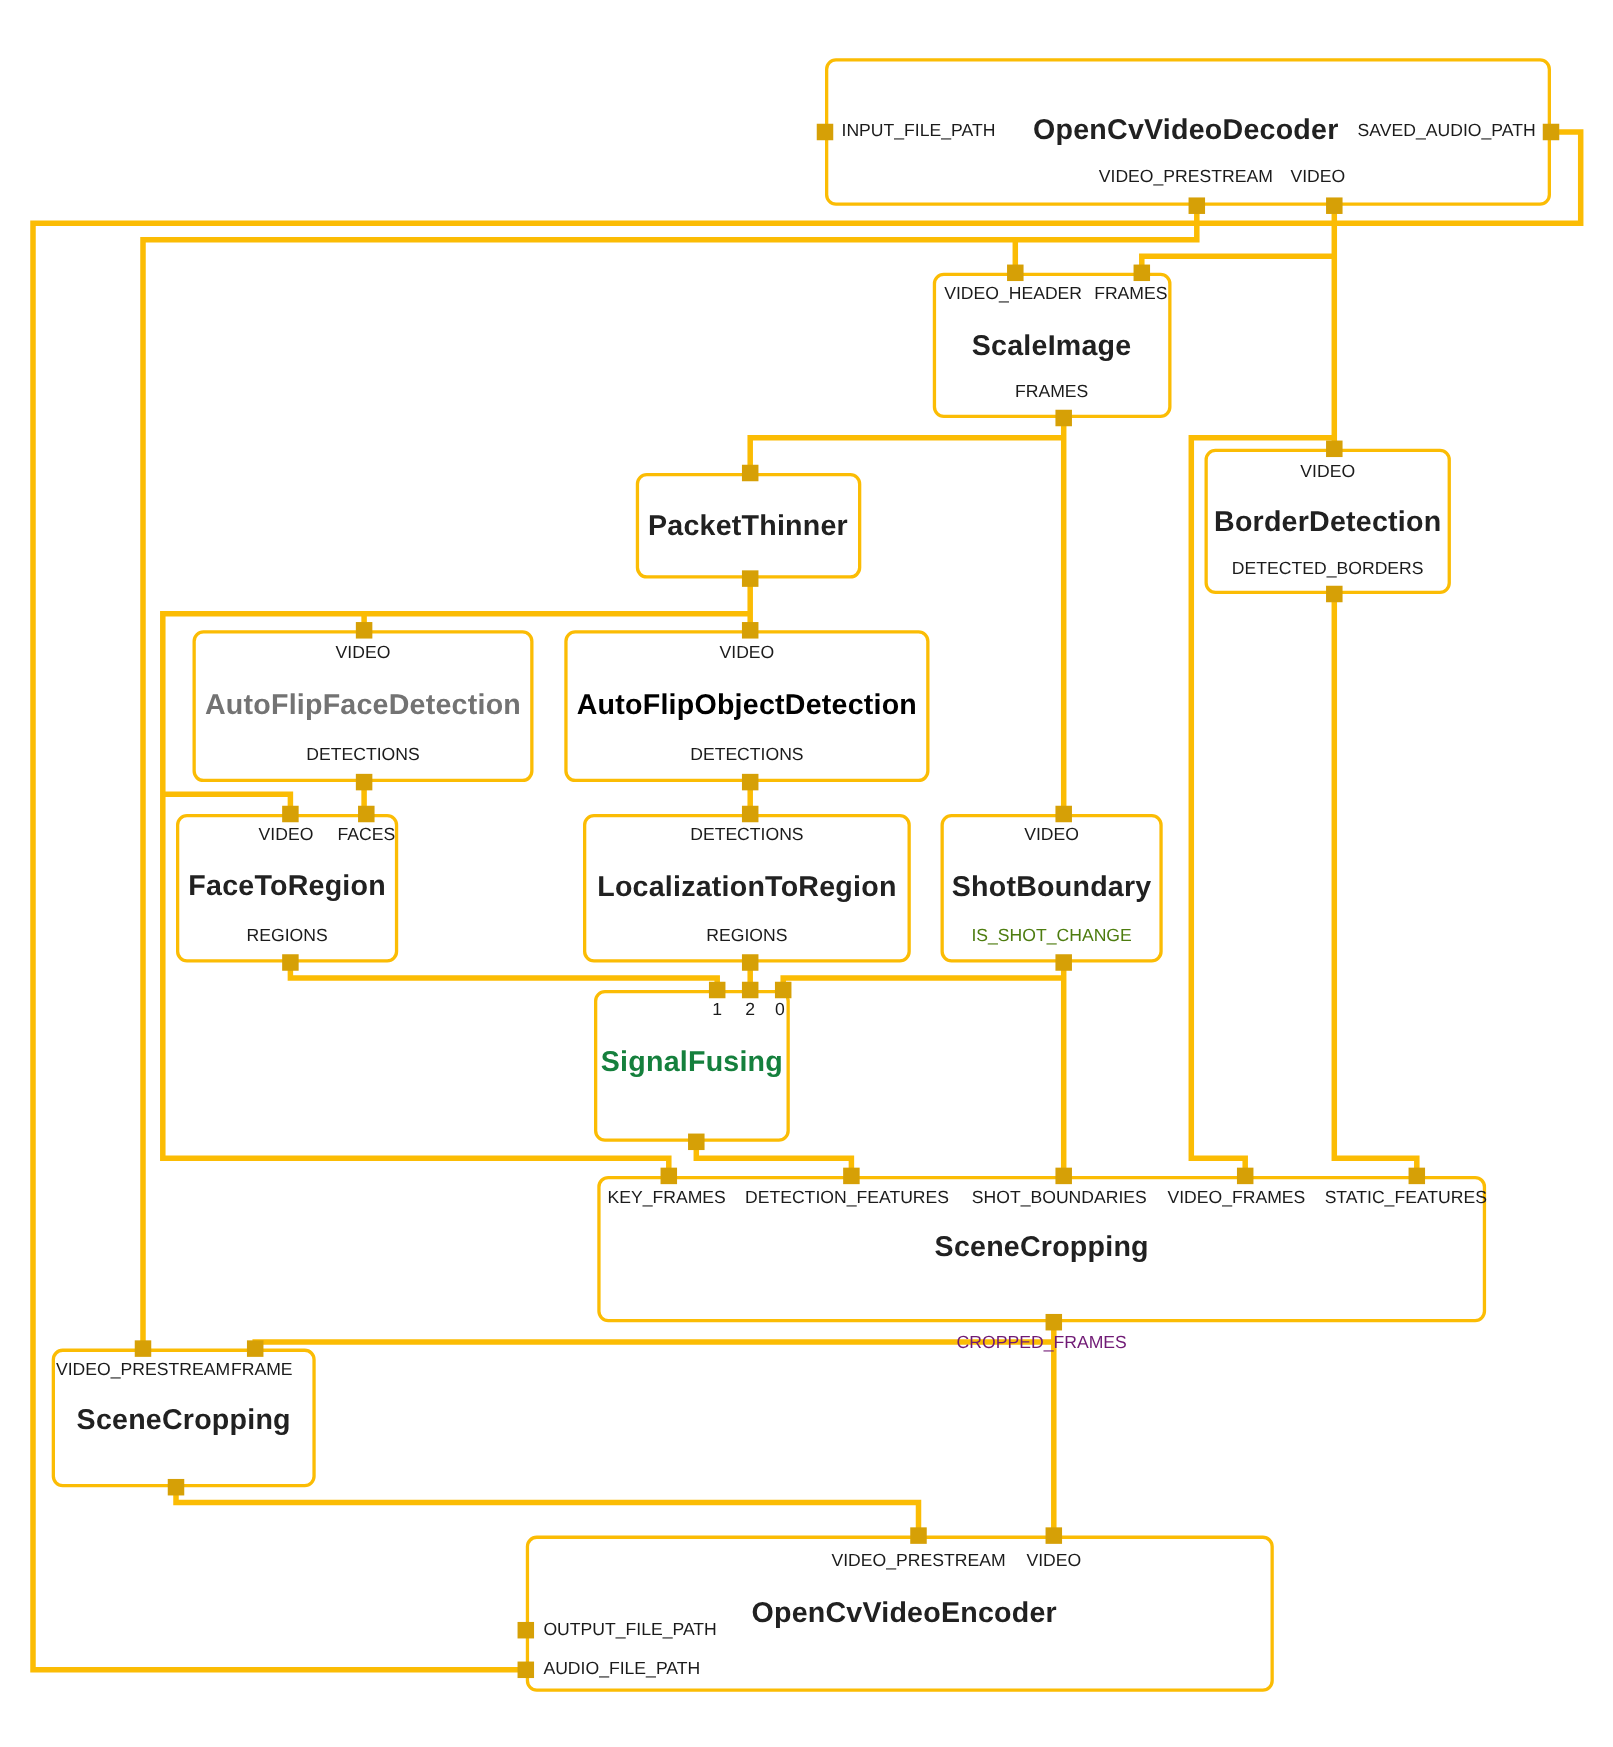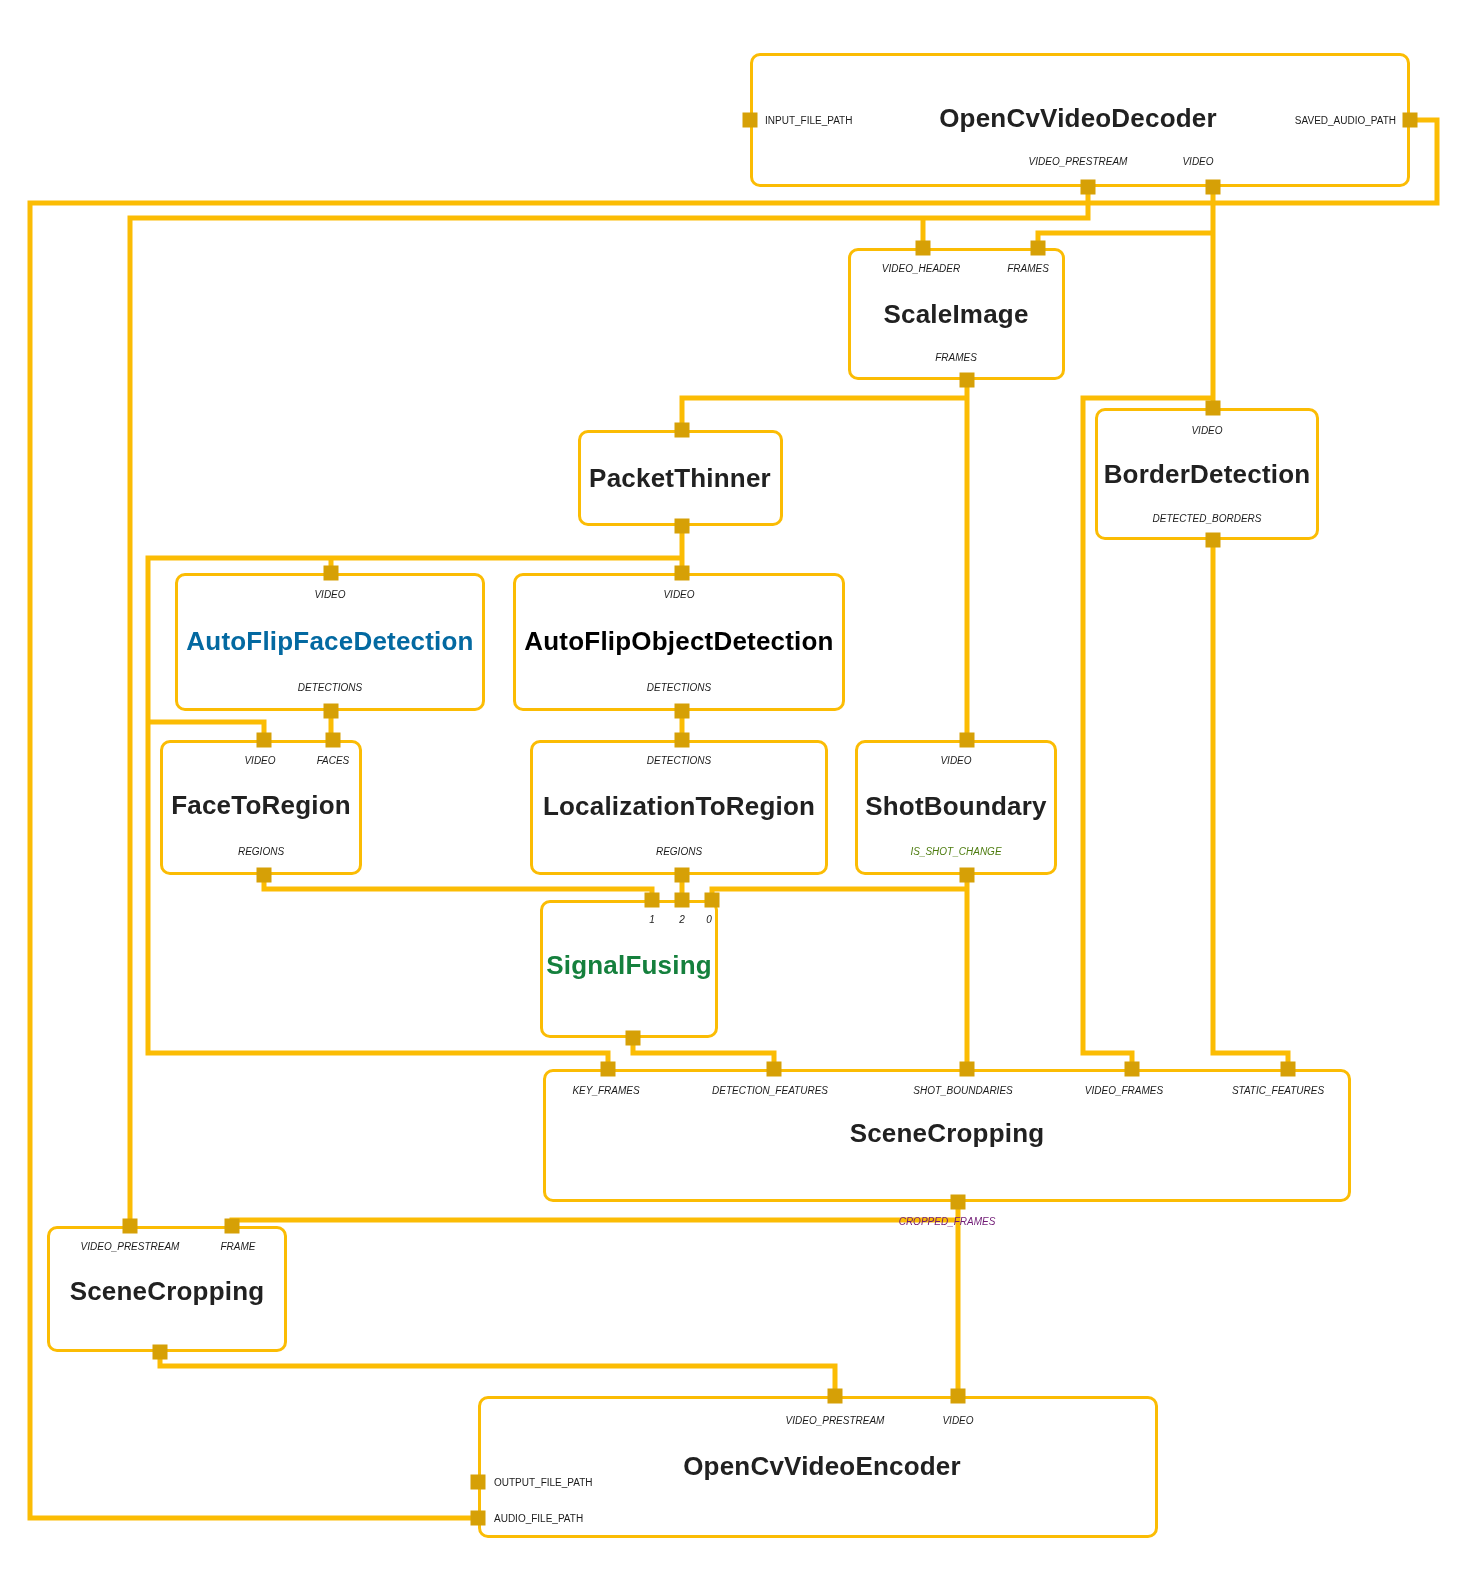--- a/index.html
+++ b/index.html
@@ -24,26 +24,26 @@
     transform:translate(-50%,-50%);
     font-size:26px;
     font-weight:bold;
     color:#212121;
     white-space:nowrap;
     letter-spacing:0.2px;
     z-index:3;
   }
   .port-label{
     position:absolute;
-    font-size:10px;
+    font-size:16px;
     color:#1b1b1b;
     white-space:nowrap;
     z-index:3;
   }
-  .anchor-center{transform:translate(-50%,-50%);font-style:italic;}
+  .anchor-center{transform:translate(-50%,-50%);}
   .anchor-left{transform:translate(0,-50%);}
   .anchor-right{transform:translate(-100%,-50%);}
   .port{
     position:absolute;
     width:15px;height:15px;
     background:#D6A006;
     transform:translate(-50%,-50%);
     z-index:4;
   }
 </style>
@@ -98,21 +98,21 @@
     <span class="node-title" style="left: 680px; top: 478px; color: rgb(33, 33, 33);">PacketThinner</span>
     <div class="port" style="left: 682px; top: 430px; background: rgb(214, 160, 6);"></div>
     <div class="port" style="left: 682px; top: 526px; background: rgb(214, 160, 6);"></div>
     <div class="node" style="left: 1095px; top: 408px; width: 224px; height: 132px; border-color: rgb(251, 188, 4);"></div>
     <span class="node-title" style="left: 1207px; top: 474px; color: rgb(33, 33, 33);">BorderDetection</span>
     <span class="port-label anchor-center" style="left: 1207px; top: 430px; color: rgb(27, 27, 27);">VIDEO</span>
     <span class="port-label anchor-center" style="left: 1207px; top: 518px; color: rgb(27, 27, 27); text-align: center;">DETECTED_BORDERS</span>
     <div class="port" style="left: 1213px; top: 408px; background: rgb(214, 160, 6);"></div>
     <div class="port" style="left: 1213px; top: 540px; background: rgb(214, 160, 6);"></div>
     <div class="node" style="left: 175px; top: 573px; width: 310px; height: 138px; border-color: rgb(251, 188, 4);"></div>
-    <span class="node-title" style="left: 330px; top: 641px; color: #0369a1;">AutoFlipFaceDetection</span>
+    <span class="node-title" style="left: 330px; top: 641px; color: #737373;">AutoFlipFaceDetection</span>
     <span class="port-label anchor-center" style="left: 330px; top: 594px; color: rgb(27, 27, 27);">VIDEO</span>
     <span class="port-label anchor-center" style="left: 330px; top: 687px; color: rgb(27, 27, 27);">DETECTIONS</span>
     <div class="port" style="left: 331px; top: 573px; background: rgb(214, 160, 6);"></div>
     <div class="port" style="left: 331px; top: 711px; background: rgb(214, 160, 6);"></div>
     <div class="node" style="left: 513px; top: 573px; width: 332px; height: 138px; border-color: rgb(251, 188, 4);"></div>
     <span class="node-title" style="left: 679px; top: 641px; color: #000000;">AutoFlipObjectDetection</span>
     <span class="port-label anchor-center" style="left: 679px; top: 594px; color: rgb(27, 27, 27);">VIDEO</span>
     <span class="port-label anchor-center" style="left: 679px; top: 687px; color: rgb(27, 27, 27);">DETECTIONS</span>
     <div class="port" style="left: 682px; top: 573px; background: rgb(214, 160, 6);"></div>
     <div class="port" style="left: 682px; top: 711px; background: rgb(214, 160, 6);"></div>

